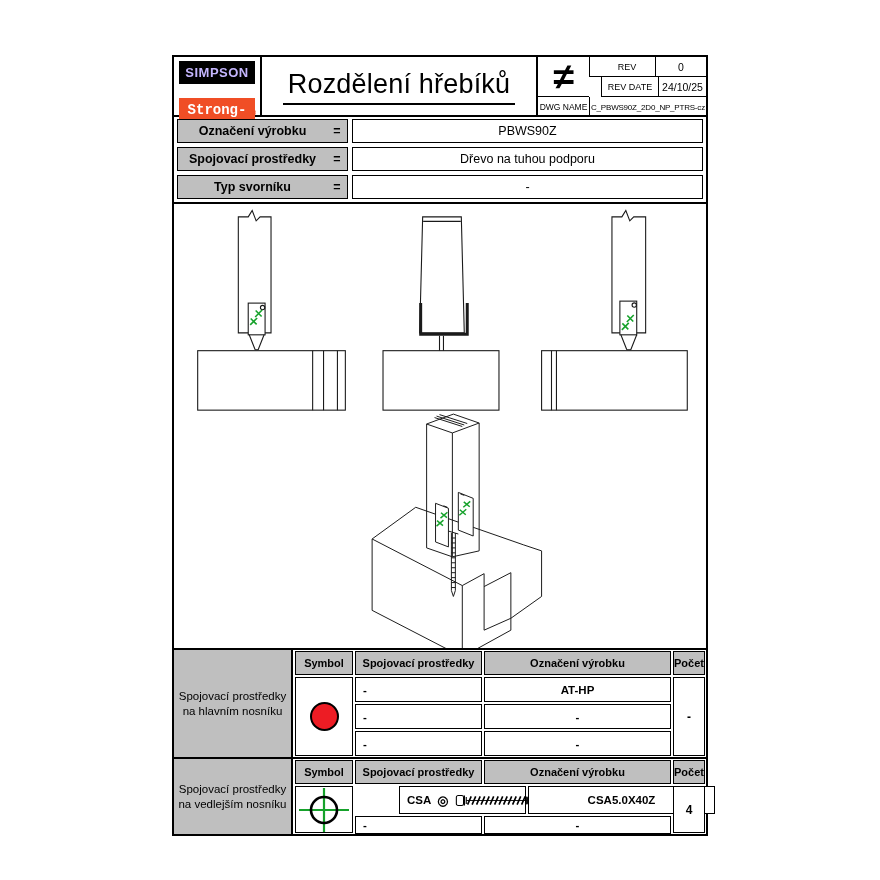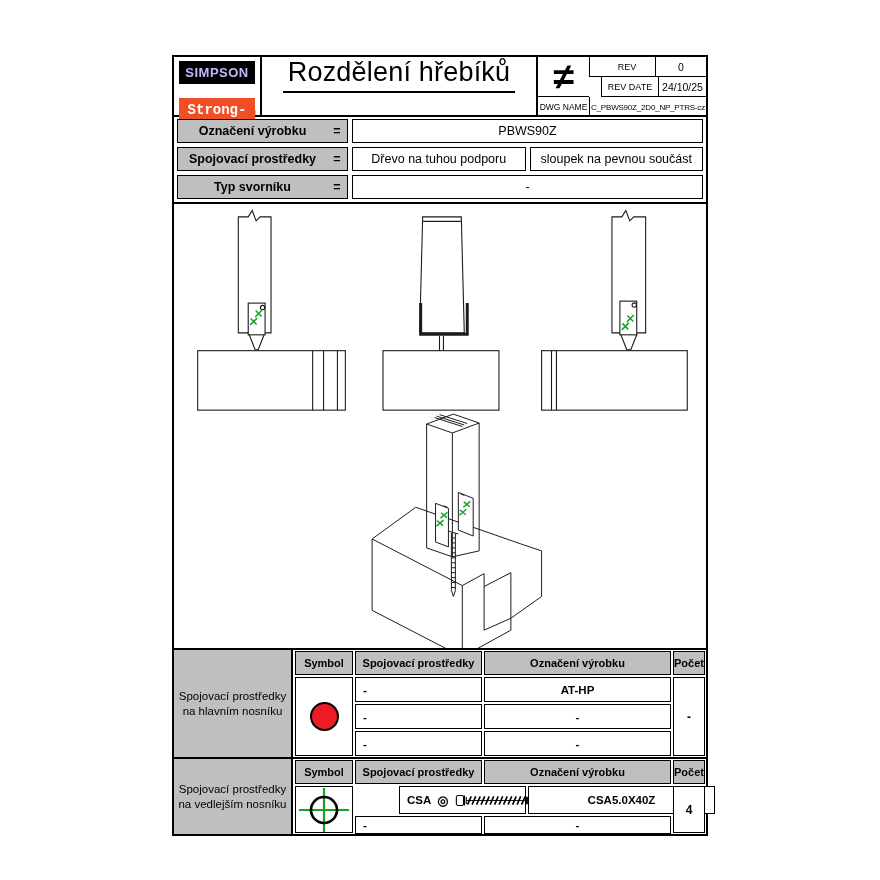--- a/index.html
+++ b/index.html
@@ -6,21 +6,21 @@
   html,body { width:880px; height:880px; background:#ffffff; font-family:"Liberation Sans", sans-serif; color:#000; }
   .canvas { position:relative; width:880px; height:880px; background:#fff; overflow:hidden; }
   .sheet { position:absolute; left:172px; top:55px; width:536px; height:781px; border:2.5px solid #000; background:#fff; }
 
   
   .hdr { position:absolute; left:0; top:0; right:0; height:60px; border-bottom:2px solid #000; }
   .cell-logo { position:absolute; left:0; top:0; width:88px; height:60px; border-right:2px solid #000; padding:4px 5px; }
   .logo-simpson { background:#000; color:#c4b5fd; font-weight:bold; font-size:13px; letter-spacing:.5px; text-align:center; height:23px; line-height:23px; }
   .logo-strongtie { margin-top:14px; background:#F04E25; color:#fff; font-family:Liberation Mono, monospace; font-weight:bold; font-size:14px; text-align:center; height:24px; line-height:24px; position:relative; }
   .logo-reg { position:absolute; right:-1px; bottom:-4px; font-size:6px; color:#F04E25; }
-  .cell-title { position:absolute; left:88px; top:0; width:274px; height:60px; display:flex; align-items:flex-start; justify-content:center; }
+  .cell-title { position:absolute; left:88px; top:0; width:274px; height:60px; display:flex; align-items:center; justify-content:center; }
   .title-text { font-size:27px; letter-spacing:.2px; border-bottom:2.2px solid #000; padding:0 5px 3px 5px; white-space:nowrap; }
   .cell-neq { position:absolute; left:362px; top:0; width:53px; height:40px; border-left:2px solid #000; border-bottom:1.6px solid #000; display:flex; align-items:center; justify-content:center; }
   .neq-glyph { font-size:36px; font-weight:900; transform:scaleX(1.05); line-height:1; }
   .cell-dwg-label { position:absolute; left:362px; top:40px; width:53px; height:20px; border-left:2px solid #000; display:flex; align-items:center; justify-content:center; font-size:8.5px; }
   .rev-row { position:absolute; left:415px; right:0; display:flex; border-left:1.6px solid #000; }
   .rev-r1 { top:0; height:20px; border-bottom:1.6px solid #000;padding-left:9px; }
   .rev-r2 { top:20px; height:20px; border-bottom:1.6px solid #000;margin-left:12px; }
   .rev-r3 { top:40px; height:20px; }
   .rev-lab { width:57px; border-right:1.6px solid #000; display:flex; align-items:center; justify-content:center; font-size:9px; }
   .rev-val { flex:1; display:flex; align-items:center; justify-content:center; font-size:10.5px; }
@@ -110,21 +110,20 @@
         <div class="info-value">PBWS90Z</div>
       </div>
     </div>
     <div class="info-row ir2">
       <div class="info-label">
         <span class="info-label-text">Spojovací prostředky</span>
         <span class="info-eq">=</span>
       </div>
       <div class="info-values">
         <div class="info-value">Dřevo na tuhou podporu</div>
-        <div class="info-value">sloupek na pevnou součást</div>
       </div>
     </div>
     <div class="info-row ir3">
       <div class="info-label">
         <span class="info-label-text">Typ svorníku</span>
         <span class="info-eq">=</span>
       </div>
       <div class="info-values">
         <div class="info-value">-</div>
       </div>

